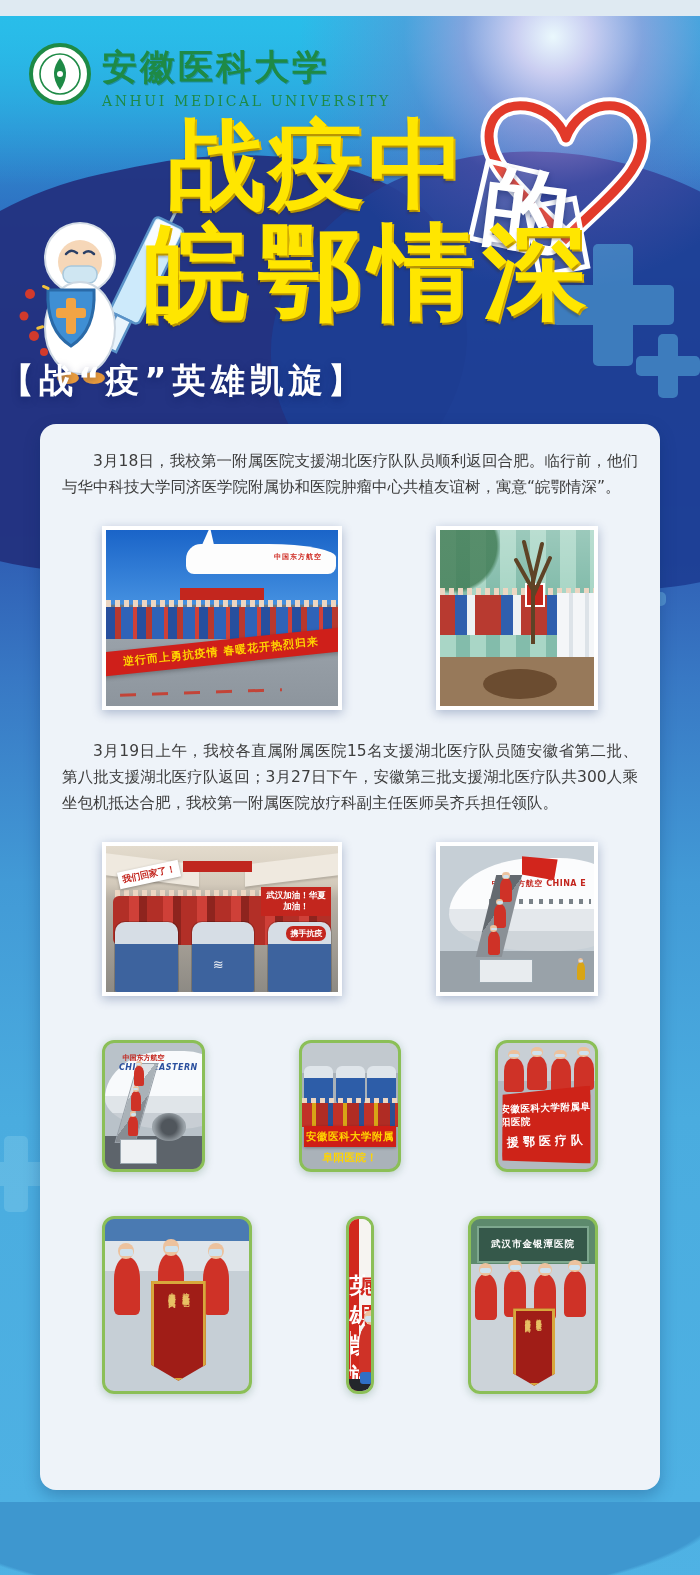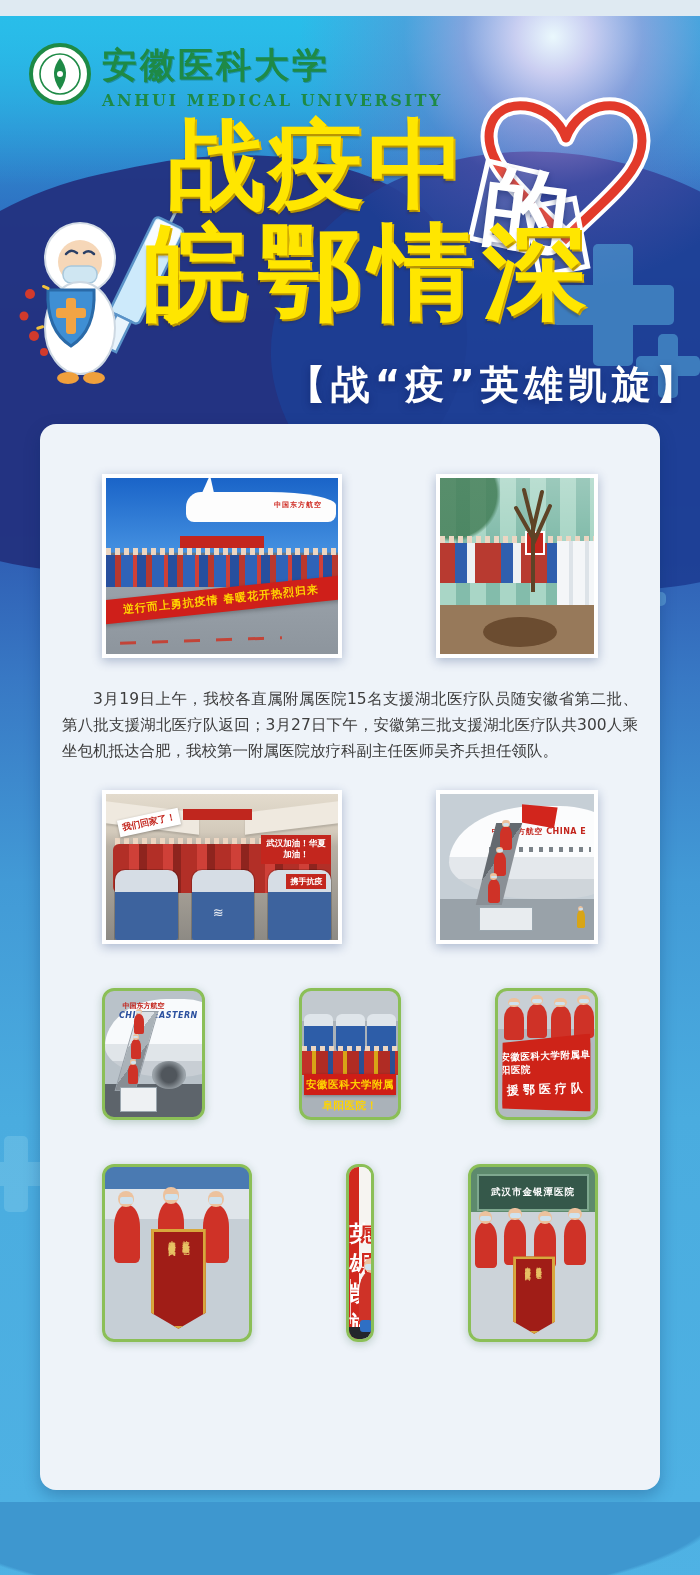--- a/index.html
+++ b/index.html
@@ -21,37 +21,37 @@
   .cx1{left:552px;top:228px;width:122px;height:122px;--cc:#58aede;}
   .cx2{left:636px;top:318px;width:64px;height:64px;--cc:#58aede;}
   .cx3{left:-22px;top:1120px;width:76px;height:76px;--cc:#7cc8ea;opacity:.45;}
   .cx4{left:620px;top:560px;width:46px;height:46px;--cc:#7cc8ea;opacity:.4;}
   .wave{left:0;right:0;top:1486px;height:92px;background:radial-gradient(58% 115% at 46% 0%,#3e97cf 0 98%,rgba(62,151,207,0) 100%);}
   .strip{left:0;right:0;bottom:0;height:15px;background:#cfe8f5;}
 
   
   .brand{left:28px;top:26px;display:flex;align-items:center;gap:10px;}
   .brand .cn{font-size:35px;font-weight:bold;color:#1e8a46;letter-spacing:3px;text-shadow:1px 1px 0 rgba(10,80,40,.35);}
-  .brand .en{font-size:16px;font-weight:bold;color:#1e8a46;letter-spacing:2.6px;margin-top:2px;font-family:"DejaVu Serif","Liberation Serif",serif;}
+  .brand .en{font-size:14px;font-weight:normal;color:#1e8a46;letter-spacing:2.6px;margin-top:2px;font-family:"DejaVu Serif","Liberation Serif",serif;}
 
   
   .t1{left:168px;top:100px;margin:0;font-size:97px;font-weight:bold;color:#ffe600;letter-spacing:3px;line-height:1;
       text-shadow:0 4px 2px rgba(60,40,0,.25),2px 2px 0 #e3b900;}
   .t2{left:144px;top:204px;margin:0;font-size:104px;font-weight:bold;color:#ffe600;letter-spacing:9px;line-height:1;
       text-shadow:0 4px 2px rgba(60,40,0,.25),2px 2px 0 #e3b900;}
   .de-wrap{left:474px;top:132px;width:112px;height:140px;}
   .de-tile{position:absolute;border:5px solid #fff;background:rgba(255,255,255,.12);}
   .tile-a{left:2px;top:16px;width:52px;height:74px;transform:rotate(13deg);}
   .tile-b{left:56px;top:52px;width:44px;height:64px;transform:rotate(-11deg);}
   .de{position:absolute;left:8px;top:18px;font-size:88px;font-weight:bold;color:#fff;transform:rotate(7deg);line-height:1;
       text-shadow:0 3px 6px rgba(10,30,90,.45);}
   .heart{left:468px;top:66px;}
 
   
-  .banner{left:0;right:0;top:342px;text-align:right;font-size:39px;font-weight:bold;color:#ffffff;letter-spacing:5px;
+  .banner{left:0;right:0;top:342px;text-align:left;font-size:34px;font-weight:bold;color:#ffffff;letter-spacing:5px;
       text-shadow:0 3px 8px rgba(0,20,80,.4);}
 
   
   .card{left:40px;top:408px;width:620px;height:1066px;background:#eef3f9;border-radius:16px;
       box-shadow:0 6px 16px rgba(8,40,90,.28);padding:24px 22px;box-sizing:border-box;}
   .para{margin:0;font-size:15.5px;line-height:26px;color:#3d3d3d;text-align:justify;text-indent:2em;}
   .pblock{margin:0 0 8px;}
   .prow{display:flex;gap:14px;margin:10px 0 12px;}
   .photo{position:relative;overflow:hidden;box-sizing:border-box;flex-shrink:0;}
   .white-frame{border:4px solid #ffffff;box-shadow:0 3px 10px rgba(20,50,110,.3);}
@@ -93,21 +93,21 @@
   .ph3{background:linear-gradient(180deg,#e3dbcd 0%,#d3cabb 26%,#b8b0a4 36%,#8d8a84 100%);}
   .p3-binL{left:0;top:9%;width:40%;height:15%;background:#efe9df;transform:skewY(7deg);box-shadow:0 2px 2px rgba(0,0,0,.15);}
   .p3-binR{right:0;top:9%;width:40%;height:15%;background:#efe9df;transform:skewY(-7deg);box-shadow:0 2px 2px rgba(0,0,0,.15);}
   .p3-heads{left:4%;right:4%;top:30%;height:8px;}
   .p3-crowd{left:3%;right:3%;top:34%;height:34%;background:repeating-linear-gradient(90deg,#b22f27 0 16px,#cf4038 16px 26px,#8e241e 26px 34px);border-radius:6px;}
   .seat{position:absolute;bottom:0;width:27%;height:48%;background:linear-gradient(180deg,#d6dde5 0 32%,#3d639e 32% 100%);border-radius:10px 10px 2px 2px;box-shadow:0 0 0 1px rgba(0,0,0,.18);}
   .s1{left:4%;} .s2{left:37%;} .s3{left:70%;}
   .p3-wing{left:46%;bottom:14%;width:20px;height:14px;color:#e8ecf2;font-size:13px;line-height:14px;}
   .p3-sign1{left:5%;top:14%;background:#fff;color:#c3261e;font-size:9px;font-weight:bold;padding:2px 4px;transform:rotate(-12deg);box-shadow:0 1px 3px rgba(0,0,0,.3);}
   .p3-sign2{right:3%;top:28%;width:66px;background:#c3261e;color:#fff;font-size:8.5px;font-weight:bold;text-align:center;padding:3px 2px;line-height:1.35;}
-  .p3-sign3{right:5%;top:55%;background:#c3261e;color:#fff;font-size:8px;font-weight:bold;padding:2px 4px;}
+  .p3-sign3{right:5%;top:55%;background:#c3261e;color:#fff;font-size:8px;font-weight:bold;padding:2px 4px;border-radius:7px;}
   .p3-bannertop{left:33%;top:10%;width:30%;height:11px;background:#c0261e;}
 
   
   .ph4{background:linear-gradient(180deg,#c6cfd6 0 72%,#99a2a9 72% 100%);}
   .p4-body{right:-24%;top:8%;width:118%;height:64%;background:linear-gradient(180deg,#fbfcfd 0 55%,#e4e8ec 55% 78%,#cfd5da 78% 100%);border-radius:50% 40% 40% 50%/62% 55% 45% 40%;}
   .p4-win{right:2%;top:36%;width:66%;height:5px;background:repeating-linear-gradient(90deg,#7a8288 0 4px,rgba(0,0,0,0) 4px 10px);}
   .p4-txt{right:5%;top:22%;color:#c3261e;font-size:8px;font-weight:bold;letter-spacing:.5px;}
   .p4-stairs{left:30%;top:20%;width:17%;height:56%;background:linear-gradient(115deg,#646a70 0 42%,#8a9096 42% 100%);transform:skewX(-14deg);}
   .p4-truck{left:25%;bottom:6%;width:34%;height:15%;background:#e8ecef;border:1px solid #9aa6ae;}
   .p4-flag{left:53%;top:7%;width:36px;height:24px;background:#d2251c;clip-path:polygon(0 0,100% 14%,90% 100%,0 76%);}
@@ -231,20 +231,21 @@
     <span class="de-tile tile-a"></span>
     <span class="de-tile tile-b"></span>
     <span class="de">的</span>
   </div>
   <h1 class="abs t2">皖鄂情深</h1>
 
   <div class="abs banner">【战“疫”英雄凯旋】</div>
 
   <main class="abs card">
     <div class="pblock">
+      <p class="para">3月18日，我校第一附属医院支援湖北医疗队队员顺利返回合肥。临行前，他们与华中科技大学同济医学院附属协和医院肿瘤中心共植友谊树，寓意“皖鄂情深”。</p>
     </div>
 
     <div class="prow r1">
       <figure class="photo white-frame ph1">
         <div class="abs p1-plane"></div>
         <div class="abs p1-planetext">中国东方航空</div>
         <div class="abs p1-heads heads"></div>
         <div class="abs p1-crowd"></div>
         <div class="abs p1-banner2"></div>
         <div class="abs p1-banner">逆行而上勇抗疫情 春暖花开热烈归来</div>

